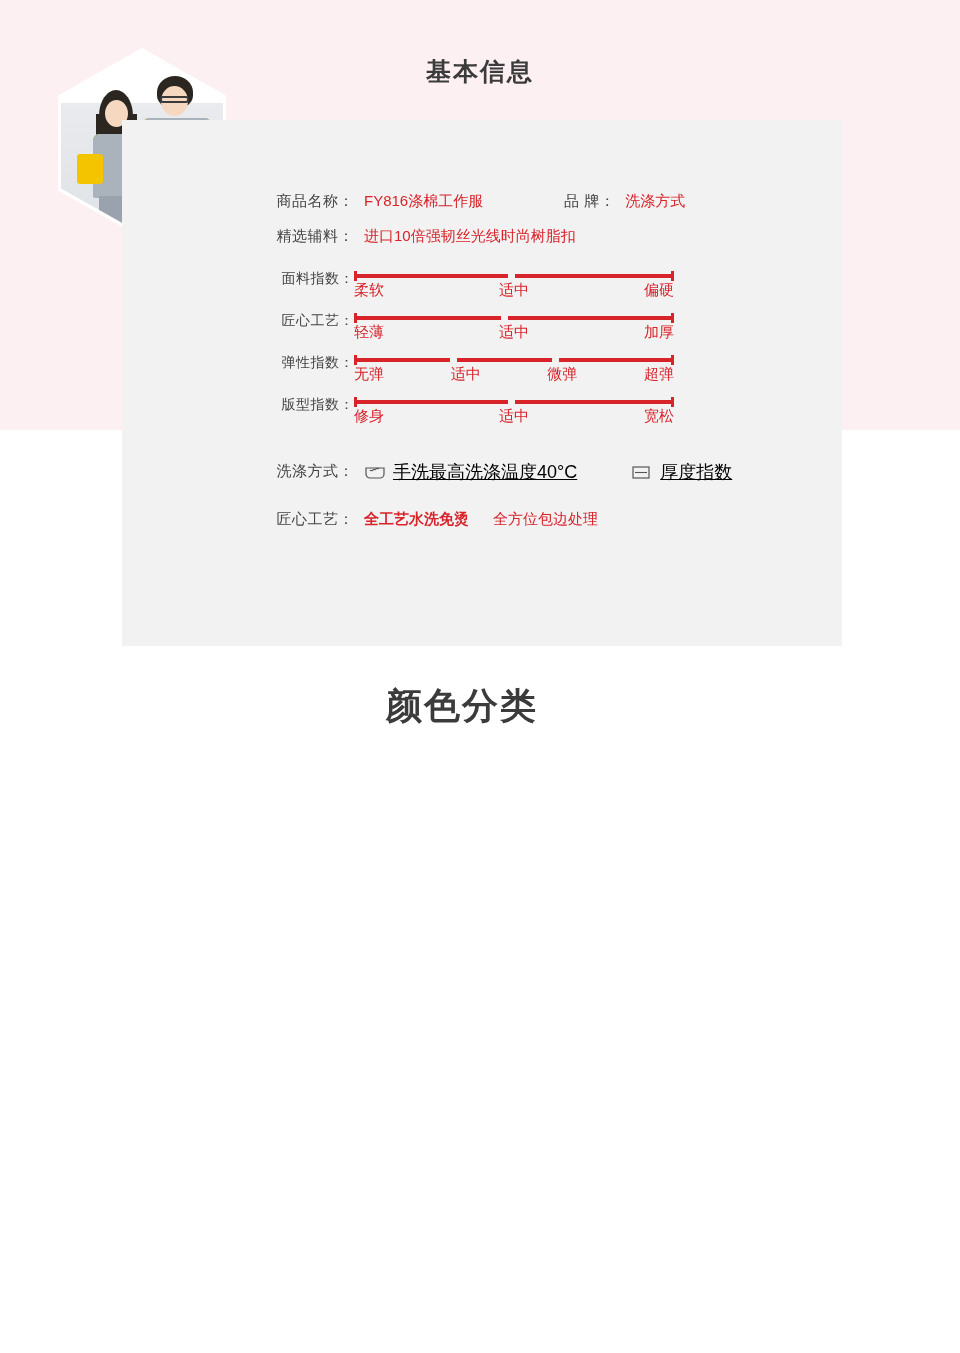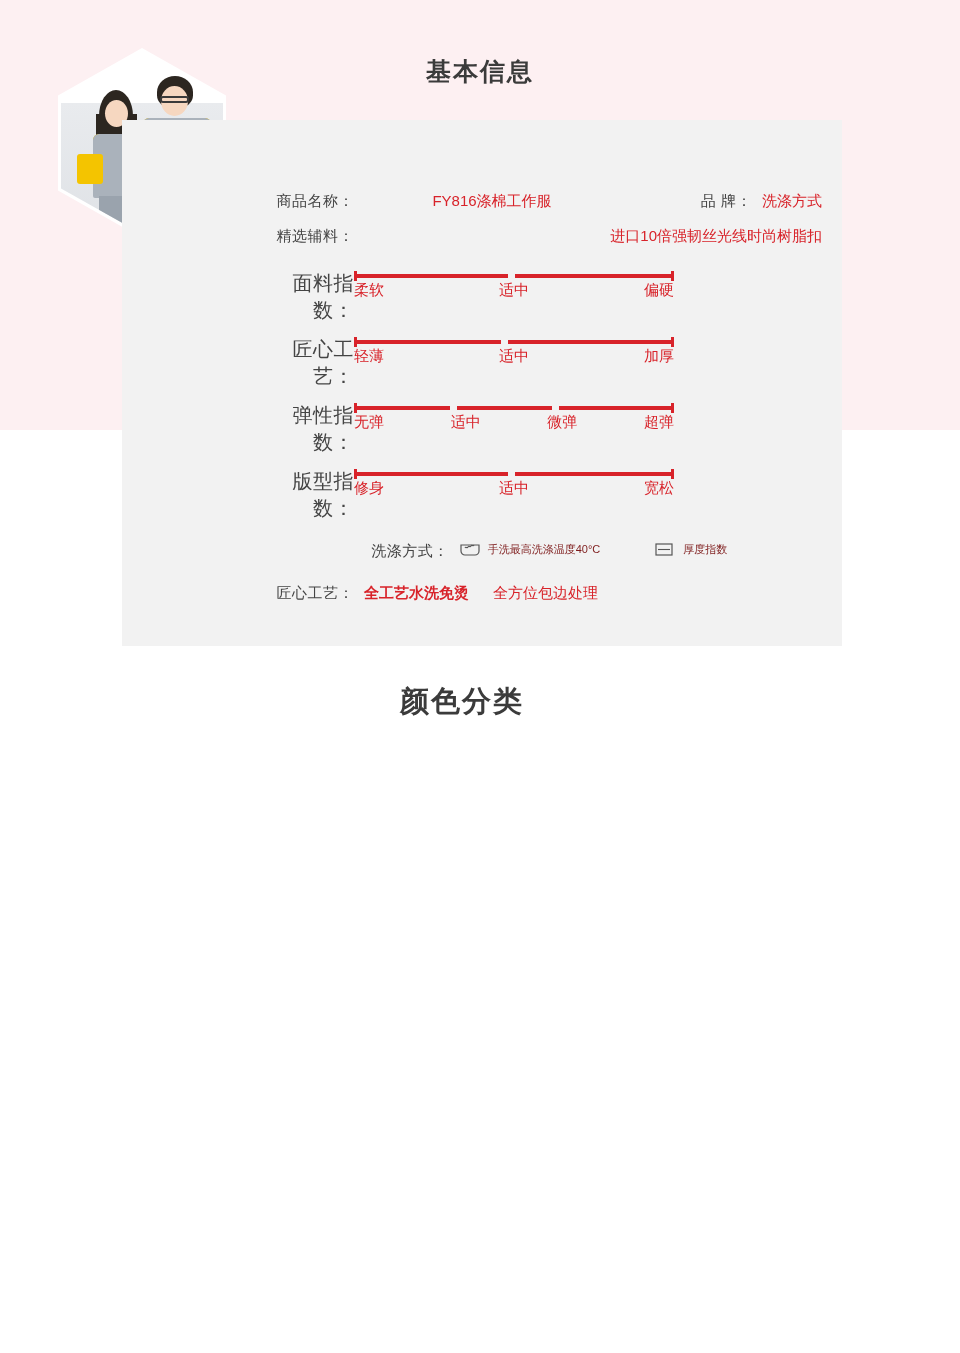--- a/index.html
+++ b/index.html
@@ -91,21 +91,20 @@
     position: absolute;
     left: 140px; top: 72px;
     width: 560px;
     font-size: 15px;
     color: #444;
   }
   .row {
     display: flex;
     align-items: baseline;
     margin-bottom: 16px;
-    justify-content: space-between;
   }
   .lbl {
     width: 92px;
     text-align: right;
     color: #444;
     font-size: 15px;
     flex: none;
     letter-spacing: 0.5px;
   }
   .val {
@@ -118,21 +117,21 @@
 
   
   .idx-row {
     display: flex;
     align-items: flex-start;
     margin-bottom: 4px;
   }
   .idx-label {
     width: 92px;
     text-align: right;
-    font-size: 20px;
+    font-size: 14px;
     color: #444;
     padding-top: 8px;
     flex: none;
     letter-spacing: 0.5px;
   }
   .idx-body { width: 320px; }
   .bar {
     position: relative;
     height: 4px;
     background: #d8232a;
@@ -156,45 +155,45 @@
   .scale {
     display: flex;
     justify-content: space-between;
     color: #d8232a;
     font-size: 15px;
     margin-top: 3px;
   }
   .scale span { white-space: nowrap; }
 
   
-  .wash-row { display: flex; margin-top: 18px; justify-content: center; }
+  .wash-row { display: flex; margin-top: 34px; }
   .wash-right { margin-left: 10px; }
   .wash-line { display: flex; align-items: center; margin-bottom: 14px; }
   .wash-item { display: flex; align-items: center; }
   .wash-item .ic { width: 22px; height: 18px; margin-right: 7px; display:inline-block; }
-  .wash-item .txt { color:#7f1d1d; font-size: 11px; }
+  .wash-item .txt { color:#000000; font-size: 18px; text-decoration: underline; }
   .wash-gap { width: 54px; }
 
   .craft-row { display: flex; margin-top: 12px; align-items: baseline; }
   .craft-row .val { margin-left: 10px; font-weight: bold; }
   .craft-row .val2 { margin-left: 24px; color:#d8232a; font-size:15px; }
 
   
   .section-colors {
     position: relative;
     width: 960px;
     height: 693px;
     background: #ffffff;
   }
   .colors-title {
     position: absolute;
     left: 0; top: 22px;
     width: 924px;
     text-align: center;
-    font-size: 29px;
+    font-size: 36px;
     font-weight: bold;
     color: #3b3b3b;
     letter-spacing: 2px;
   }
   .hex-grid { position: absolute; left: 0; top: 62px; width: 960px; height: 620px; }
 </style>
 </head>
 <body>
 
 <div class="section-basic">

